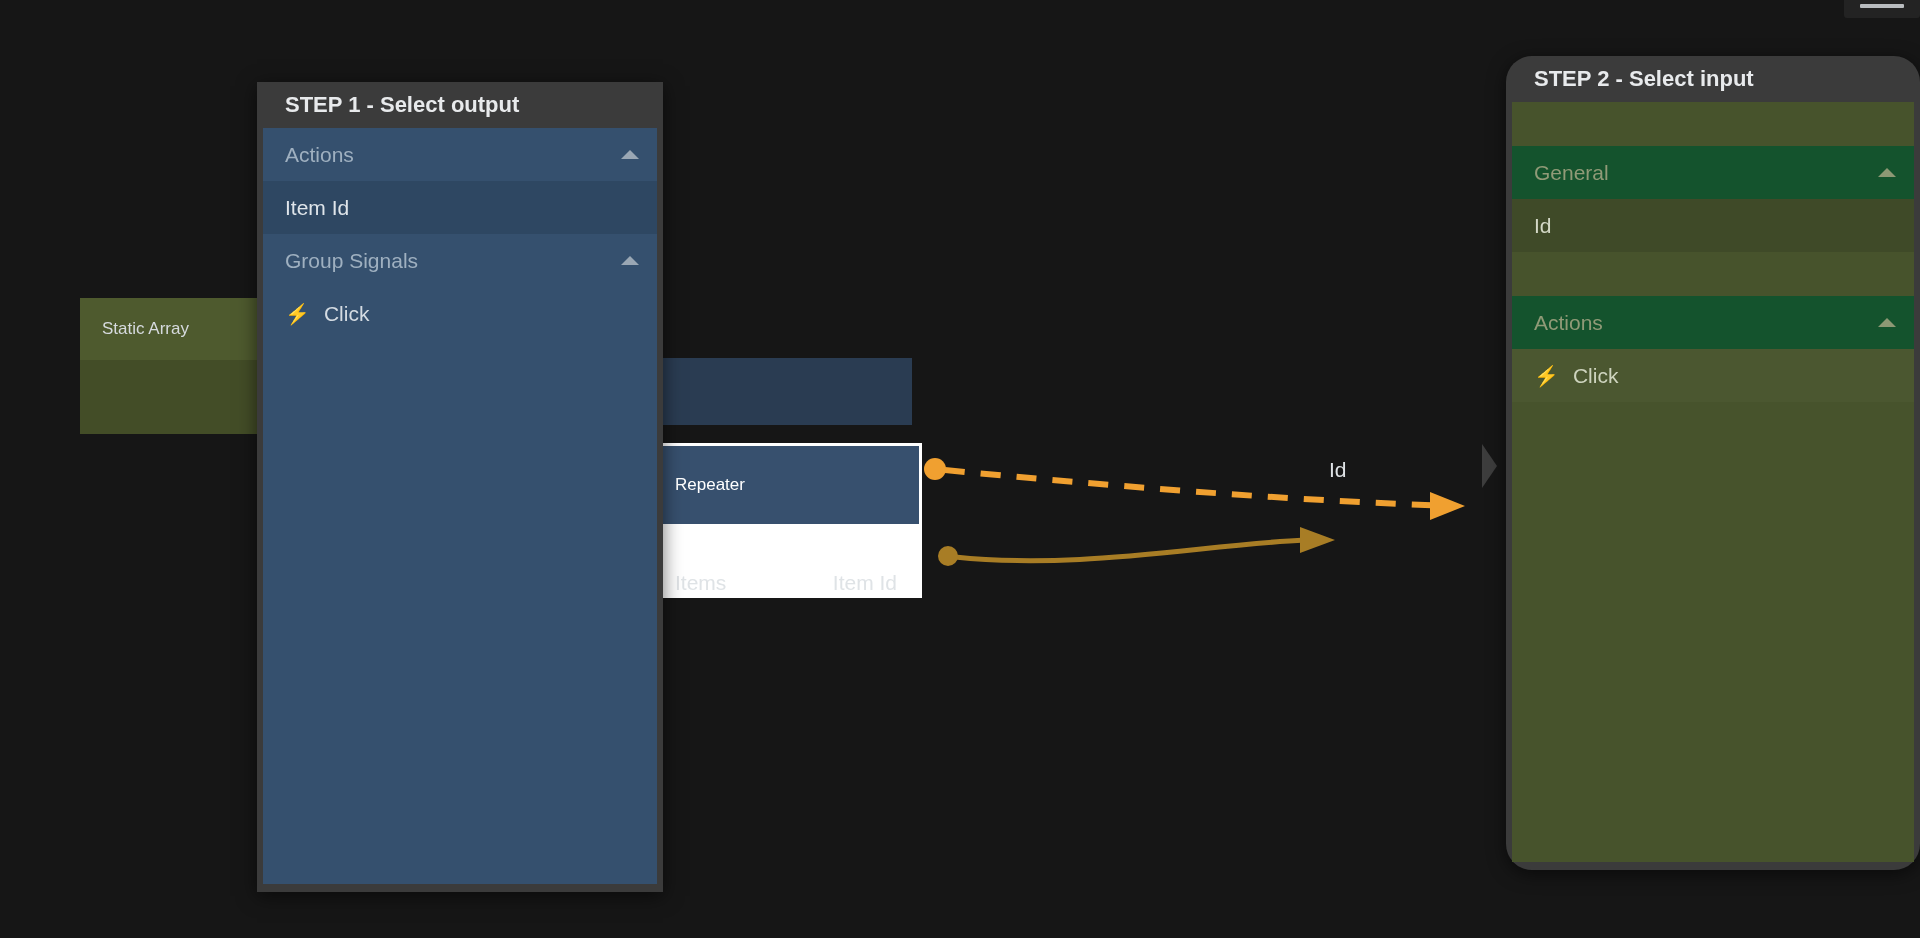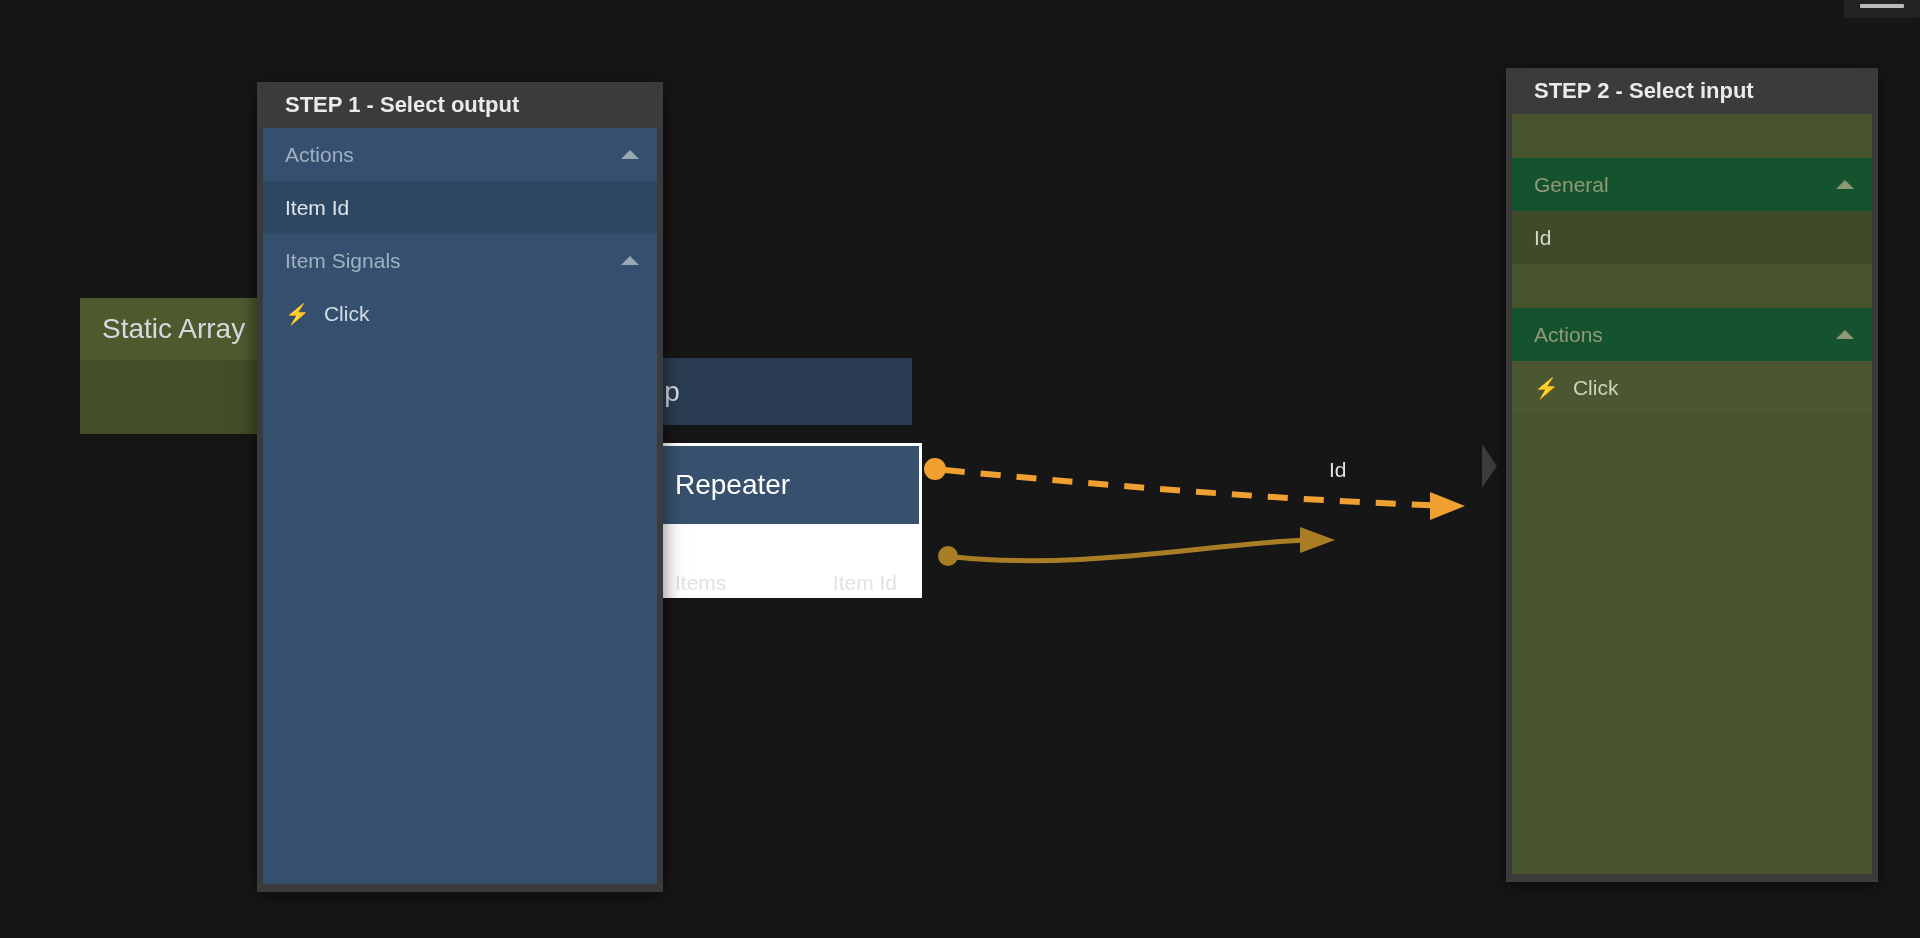--- a/index.html
+++ b/index.html
@@ -18,21 +18,21 @@
     height: 938px;
     background: #161616;
   }
 
   
   .node {
     position: absolute;
     box-sizing: border-box;
   }
   .node-title {
-    font-size: 28px;
+    font-size: 17px;
     color: #d6dade;
     padding: 16px 22px;
     display: flex;
     align-items: center;
     box-sizing: border-box;
   }
   .node-port-row {
     font-size: 21px;
     color: #dfe3e6;
     padding: 0 22px;
@@ -222,34 +222,34 @@
           </span>
           <span class="chev"></span>
         </div>
         <div class="row item-row">
           <span class="row-left">
             <span>Item Id</span>
           </span>
         </div>
         <div class="row group-row">
           <span class="row-left">
-            <span>Item Signals</span>
+            <span>Group Signals</span>
           </span>
           <span class="chev"></span>
         </div>
         <div class="row signal-row">
           <span class="row-left">
             <span class="bolt">⚡</span>
             <span>Click</span>
           </span>
         </div>
       </div>
   </div>
 
-  <div class="popup" style="left:1506px; top:68px; width:372px; height:814px;">
+  <div class="popup" style="left:1506px; top:56px; width:414px; height:814px;border-radius:26px;">
     <div class="popup-header">STEP 2 - Select input</div>
     <div class="popup-list green" id="step2-list" style="height:760px;">
         <div class="row group-row">
           <span class="row-left">
             <span>General</span>
           </span>
           <span class="chev"></span>
         </div>
         <div class="row item-row">
           <span class="row-left">

